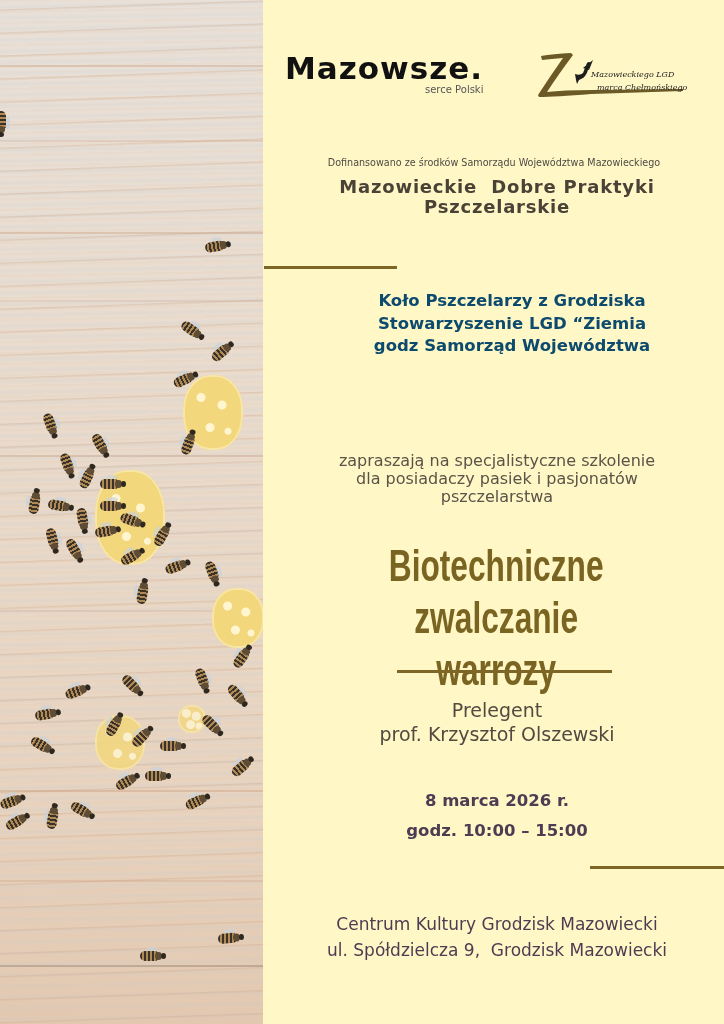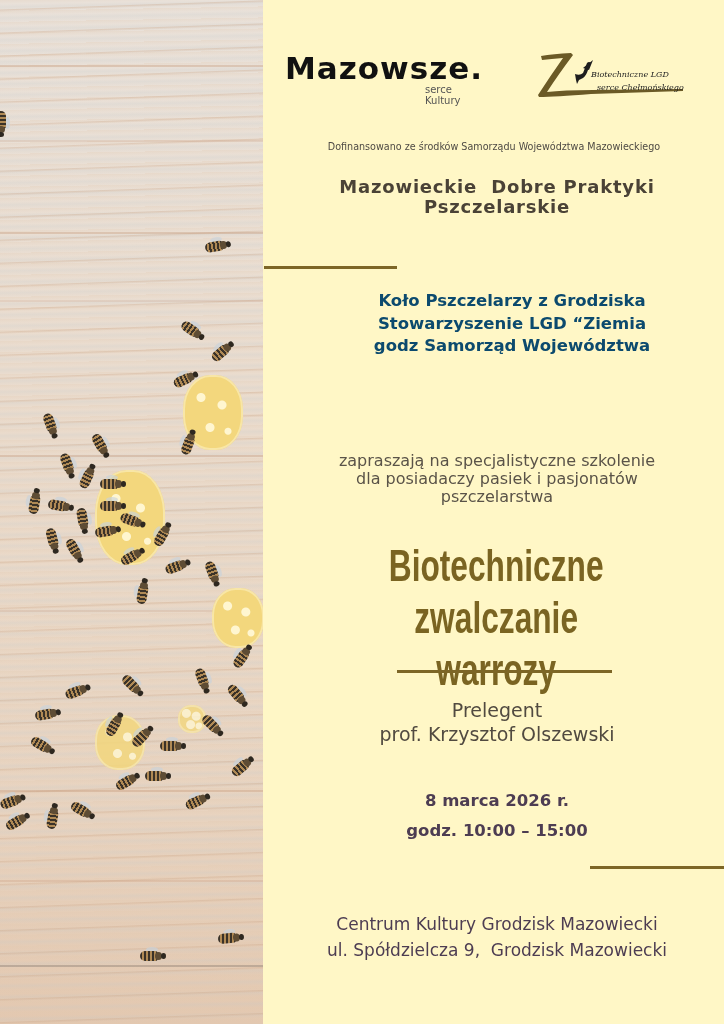--- a/index.html
+++ b/index.html
@@ -48,21 +48,21 @@
   .logo-mazowsze .sub {
     position: absolute; left: 140px; top: 29px; font-size: 10px; color: #555;
     font-family: "DejaVu Sans", sans-serif;
   }
   .logo-lgd { position: absolute; left: 533px; top: 50px; width: 160px; height: 52px; }
   .logo-lgd svg { position: absolute; left: 0; top: 0; }
   .logo-lgd .l1 { position: absolute; left: 58px; top: 20px; font-family: "DejaVu Serif", serif; font-style: italic; font-size: 8px; color: #222; white-space: nowrap; }
   .logo-lgd .l2 { position: absolute; left: 64px; top: 33px; font-family: "DejaVu Serif", serif; font-style: italic; font-size: 8px; color: #222; white-space: nowrap; }
 
   .funding {
-    position: absolute; left: 264px; width: 460px; top: 141px; text-align: center;
+    position: absolute; left: 264px; width: 460px; top: 157px; text-align: center;
     font-family: "DejaVu Sans", sans-serif; font-size: 9.6px; color: #4e4a44;
   }
   .program-title {
     position: absolute; left: 264px; width: 466px; top: 177px; text-align: center;
     font-family: "DejaVu Sans", sans-serif; font-weight: bold; font-size: 18px; line-height: 20px;
     color: #4a4236; letter-spacing: 0.8px;
   }
   .rule { position: absolute; height: 3px; background: #7d6626; }
   .organizers {
     position: absolute; left: 264px; width: 496px; top: 290px; text-align: center;
@@ -381,31 +381,31 @@
   <div class="bee" style="left:140px;top:950px;transform:rotate(0deg)">
       <div class="wing"></div>
       <div class="body"></div>
       <div class="thorax"></div>
       <div class="head"></div>
     </div>
 </div>
 
 <div class="logo-mazowsze">
   <span class="word">Mazowsze.</span>
-  <span class="sub">serce Kultury</span>
+  <span class="sub">serce Polski</span>
 </div>
 
 <div class="logo-lgd">
   <svg width="160" height="52" viewBox="0 0 160 52">
     <path d="M8 6 Q20 4 38 3 L40 5 Q25 25 14 42 Q30 40 60 40 L150 39 L150 41 L58 44 Q22 47 6 47 L5 45 Q18 25 30 8 Q18 9 9 10 Z" fill="#6b5a26"></path>
     <path d="M42 24 Q47 26 50 23 L54 13 Q56 11 58 13 L55 20 Q53 26 50 28 L46 30 L44 34 L43 30 Z" fill="#1e1e1e"></path>
     <path d="M50 18 L60 10 L56 20 Z" fill="#1e1e1e"></path>
   </svg>
-  <span class="l1">Biotechniczne LGD</span>
-  <span class="l2">serce Chełmońskiego</span>
+  <span class="l1">Mazowieckiego LGD</span>
+  <span class="l2">marca Chełmońskiego</span>
 </div>
 
 <div class="funding">Dofinansowano ze środków Samorządu Województwa Mazowieckiego</div>
 
 <div class="program-title">
   <div style="white-space:pre">Mazowieckie  Dobre Praktyki</div>
   <div>Pszczelarskie</div>
 </div>
 
 <div class="rule" style="left:264px;top:266px;width:133px;"></div>

